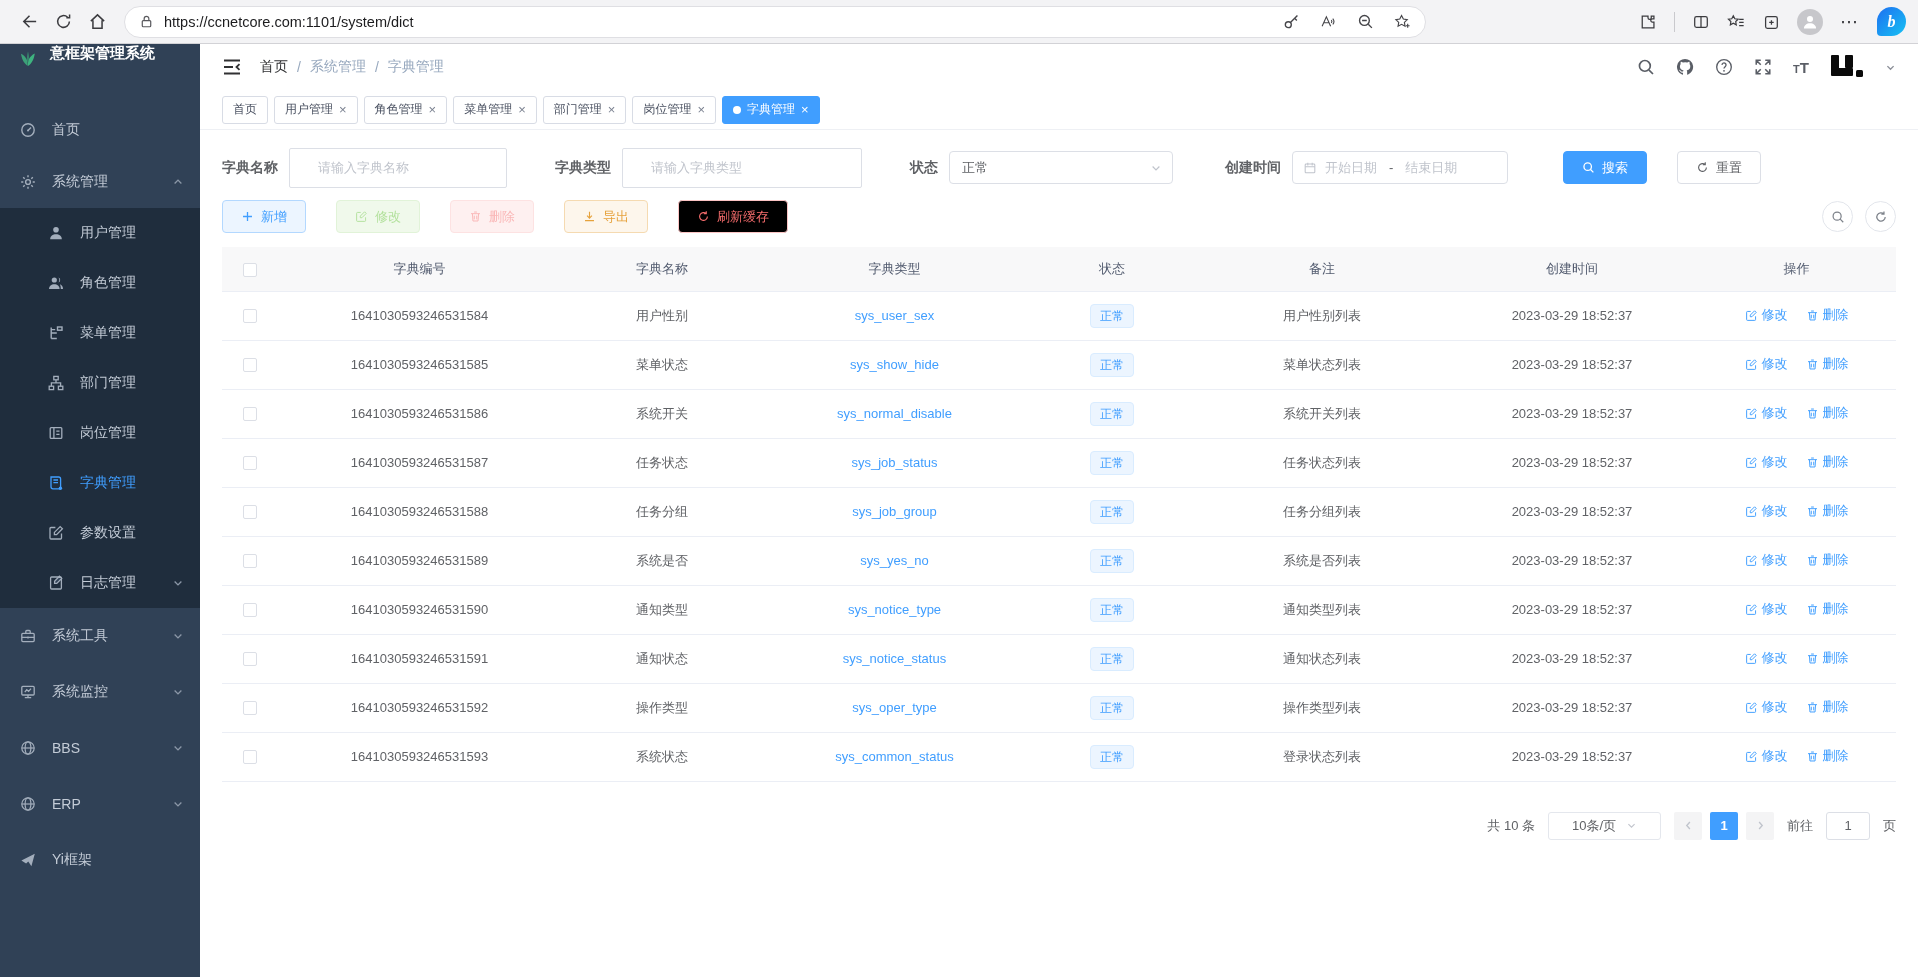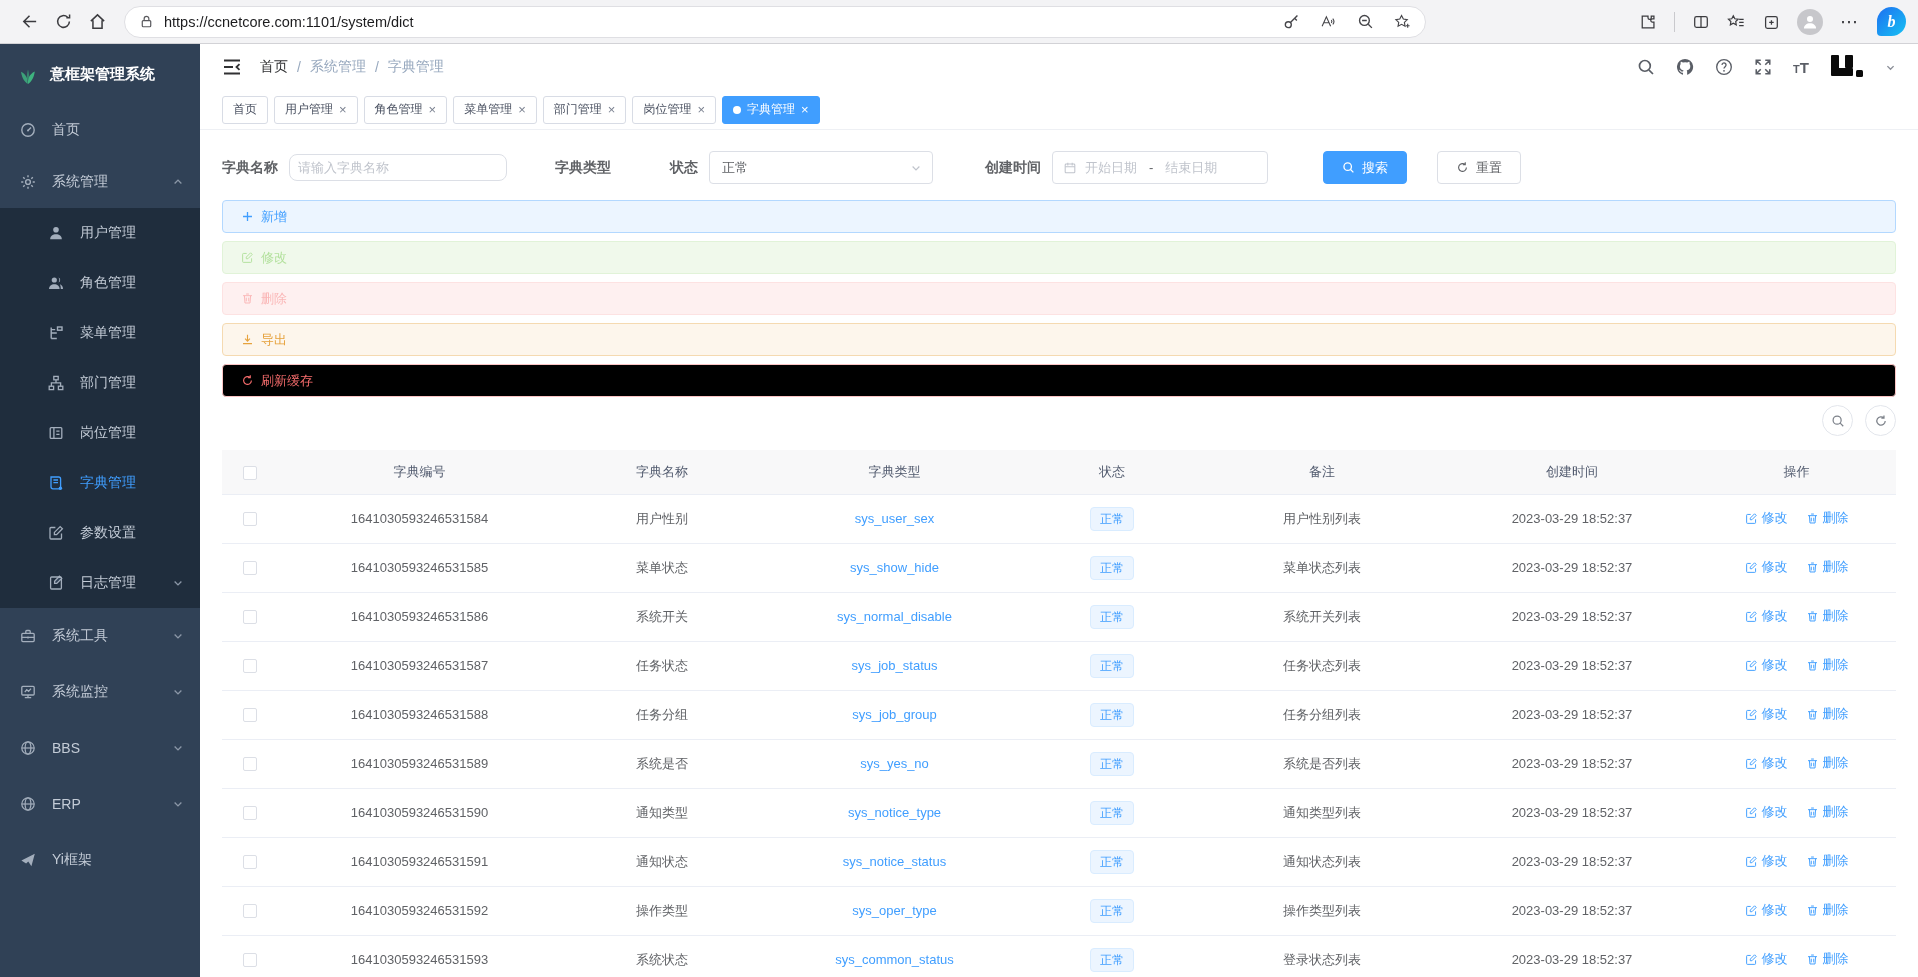--- a/index.html
+++ b/index.html
@@ -27,21 +27,21 @@
     display:flex; align-items:center; justify-content:center; color:#fff; }
   .copilot { width:29px; height:29px; border-radius:50% 50% 50% 14%;
     background:linear-gradient(135deg,#1e6ff1,#16c2f3); display:flex; align-items:center;
     justify-content:center; color:#fff; font-weight:bold; font-size:16px;
     font-family:"Liberation Serif",serif; font-style:italic; }
   .dots { font-size:18px; letter-spacing:2px; color:#3b3b3f; }
 
   
   .app { display:flex; height:933px; }
   .sidebar { width:200px; flex:none; background:#304156; overflow:hidden; }
-  .logo-row { height:60px; display:flex; align-items:center; padding-left:16px; gap:10px; }
+  .logo-row { height:60px; display:flex; align-items:flex-start; padding-left:16px; gap:10px; }
   .logo-title { color:#fff; font-size:15px; font-weight:bold; }
   .menu-item { height:56px; display:flex; align-items:center; padding:0 16px 0 20px;
     color:#c3cbd6; font-size:14px; cursor:pointer; }
   .menu-item.first-roots { height:52px; }
   .menu-item .mi-icon { width:18px; margin-right:14px; color:#a3aebc; flex:none; }
   .menu-item .mi-icon svg { width:16px; height:16px; }
   .menu-item.sub { height:50px; background:#1f2d3d; padding-left:48px; }
   .menu-item.active { color:#409eff; }
   .menu-item.active .mi-icon { color:#409eff; }
   .mi-caret { margin-left:auto; color:#8b97a7; }
@@ -74,38 +74,38 @@
   .tag-tab .tab-close { font-size:13px; line-height:1; color:#7a8190; }
   .tag-tab.active { background:#409eff; border-color:#409eff; color:#fff; }
   .tag-tab.active .tab-close { color:#fff; }
   .tab-dot { width:8px; height:8px; border-radius:50%; background:#fff; flex:none; }
 
   
   .content { padding:0 22px; flex:1; }
 
   .filter { margin-top:21px; display:flex; align-items:center; height:33px; }
   .f-label { font-size:14px; font-weight:bold; color:#606266; margin-right:11px; white-space:nowrap; }
-  .f-input { height:27px; border:1px solid #dcdfe6; border-radius:8px; padding:0 8px;
+  .f-input { height:40px; border:1px solid #dcdfe6; border-radius:2px; padding:0 28px;
     font-size:13px; color:#606266; outline:none; font-family:inherit; }
   .f-input::placeholder { color:#c0c4cc; }
   .sel { height:33px; border:1px solid #dcdfe6; border-radius:4px; display:flex;
     align-items:center; padding:0 10px 0 12px; font-size:13px; color:#606266; cursor:pointer; }
   .sel .sel-caret { margin-left:auto; color:#c0c4cc; }
   .sel .sel-caret svg { width:12px; height:12px; }
   .daterange { height:33px; width:216px; border:1px solid #dcdfe6; border-radius:4px;
     display:flex; align-items:center; padding:0 10px; gap:8px; font-size:13px; cursor:pointer; }
   .daterange .cal { color:#c0c4cc; } .daterange .cal svg { width:14px; height:14px; }
   .dr-ph { color:#c0c4cc; } .dr-sep { color:#606266; padding:0 4px; }
   .btn { height:33px; border-radius:4px; display:inline-flex; align-items:center; gap:7px;
     font-size:13px; padding:0 18px; cursor:pointer; border:1px solid transparent; white-space:nowrap; }
   .btn svg { width:13px; height:13px; }
   .btn-search { background:#409eff; color:#fff; border-color:#409eff; margin-left:55px; }
   .btn-reset  { background:#fff; color:#606266; border-color:#dcdfe6; margin-left:30px; }
 
-  .toolbar { margin-top:16px; display:flex; gap:8px;flex-direction:column; }
+  .toolbar { margin-top:16px; display:flex; align-items:center; gap:30px; }
   .btn-add    { background:#ecf5ff; color:#409eff; border-color:#b3d8ff; }
   .btn-edit   { background:#f0f9eb; color:#b3e19d; border-color:#e1f3d8; cursor:not-allowed; }
   .btn-del    { background:#fef0f0; color:#fab6b6; border-color:#fde2e2; cursor:not-allowed; }
   .btn-export { background:#fdf6ec; color:#e6a23c; border-color:#f5dab1; }
   .btn-cache  { background:#000000; color:#f56c6c; border-color:#fbc4c4; }
   .tool-right { margin-left:auto; display:flex; gap:12px; }
   .circle-btn { width:31px; height:31px; border-radius:50%; border:1px solid #e3e6ec;
     background:#fff; color:#7d828a; display:flex; align-items:center; justify-content:center; cursor:pointer; }
   .circle-btn svg { width:14px; height:14px; }
 
@@ -502,20 +502,21 @@
         </span>
       </div>
 
     <div class="content">
 
       <div class="filter">
         <span class="f-label">字典名称</span>
         <input class="f-input" style="width: 218px;" placeholder="请输入字典名称">
         <span style="width:48px"></span>
         <span class="f-label">字典类型</span>
+        <input class="f-input" style="width: 240px;" placeholder="请输入字典类型">
         <span style="width:48px"></span>
         <span class="f-label">状态</span>
         <span class="sel" style="width:224px">
           <span>正常</span>
           <span class="sel-caret">
               <svg viewBox="0 0 16 16" stroke="currentColor" stroke-width="1.6" fill="none">
                 <path d="M3.5 6l4.5 4.5L12.5 6"></path>
               </svg>
             </span>
         </span>

